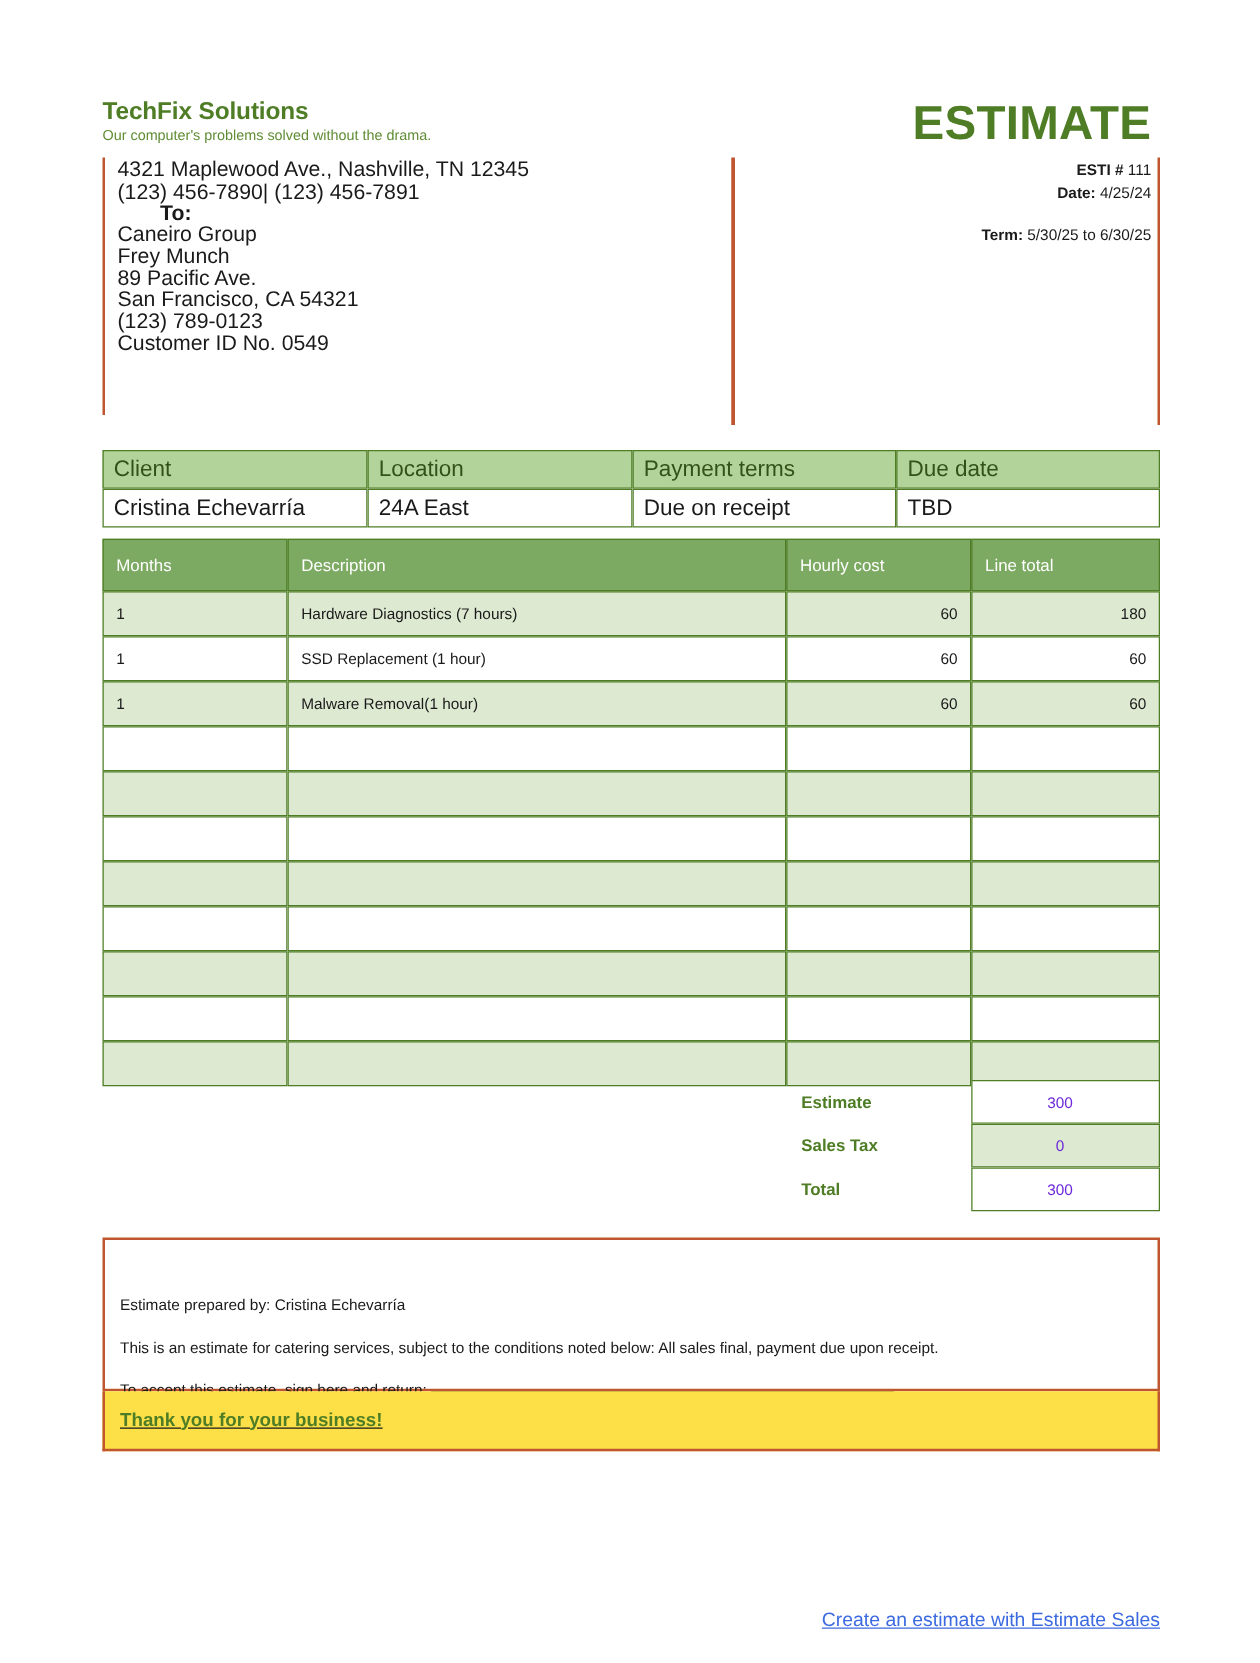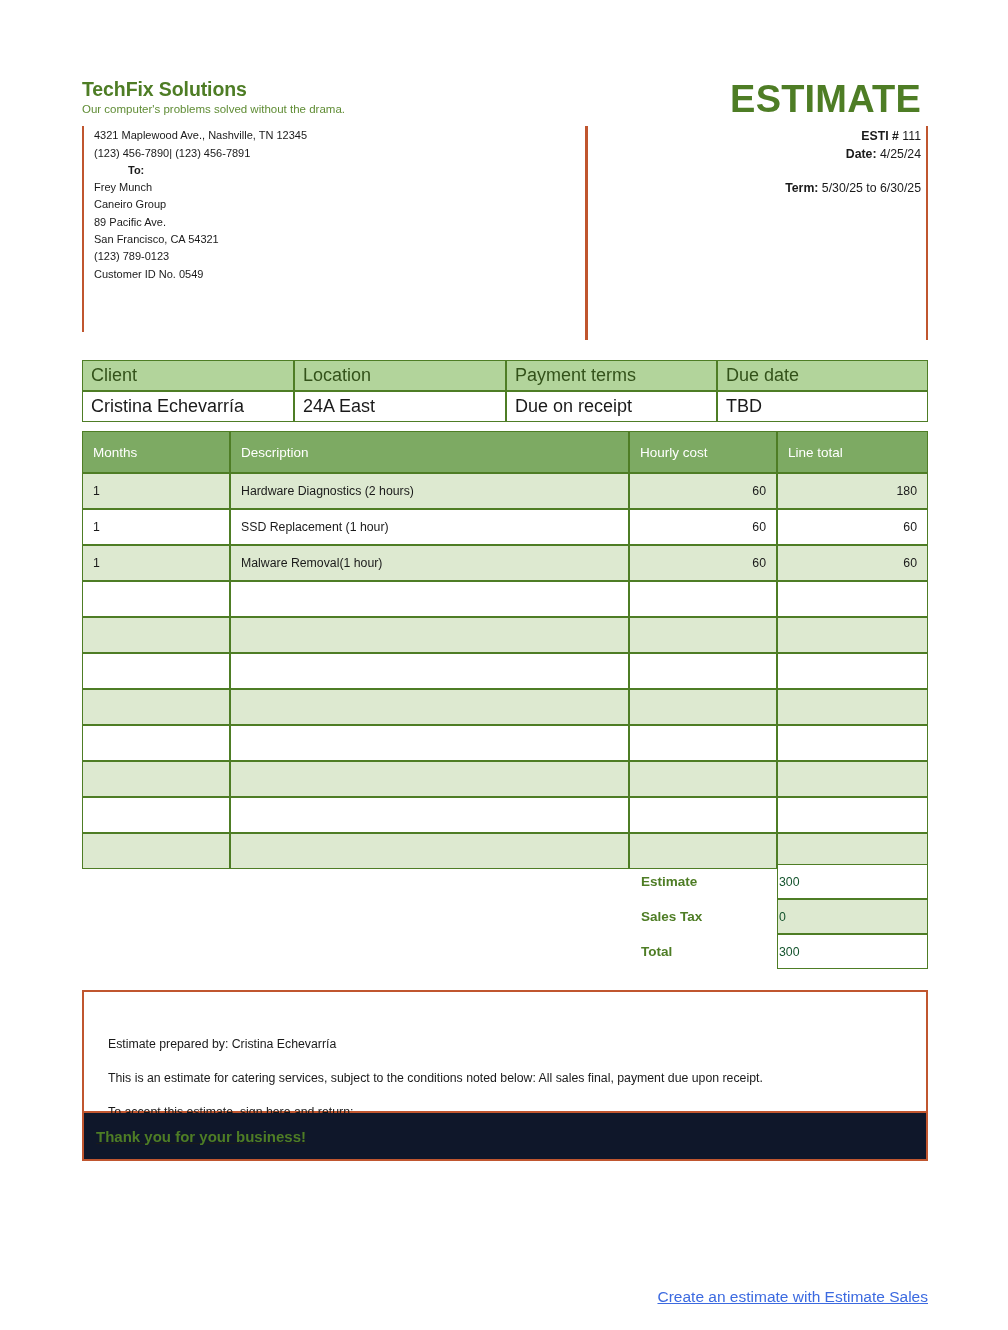--- a/index.html
+++ b/index.html
@@ -33,21 +33,21 @@
     font-size: 11.5px; color: #5f8c34;
     margin: 0 0 9px 0; line-height: 1.2;
   }
   .addr-block {
     border-left: 2.5px solid #c0562f;
     padding-left: 10px;
     padding-top: 1px;
     min-height: 206px;
   }
   .addr-line {
-    font-size: 11px; color: #1a1a1a;
+    font-size: 17px; color: #1a1a1a;
     line-height: 17.3px; white-space: nowrap;
   }
   .addr-line.bold { font-weight: bold; margin-left: 34px; }
 
   .hdr-divider-mid {
     position: absolute;
     left: 503px; top: 48px;
     width: 2.5px; height: 214px;
     background: #c0562f;
   }
@@ -150,38 +150,38 @@
     font-size: 13.5px;
   }
   .totals td.lbl {
     color: #4e7d25;
     font-weight: bold;
     padding-left: 12px;
     border: none;
     background: transparent;
   }
   .totals td.val {
-    text-align: left;
+    text-align: center;
     padding-right: 10px;
     border: 1.5px solid #4e7d25;
     font-size: 12.3px;
-    color: #14532d;
+    color: #6d28d9;
     font-weight: normal;
   }
   .totals tr.shade td.val { background: #dde9d0; }
   .totals tr.plain td.val { background: #ffffff; }
 
   
   .note-box {
     position: absolute;
     left: 82px; top: 990px;
     width: 846px; height: 123px;
     border: 2px solid #c0562f;
     background: #ffffff;
-    padding: 12px 12px 0 24px;
+    padding: 12px 12px 0 12px;
   }
   .note-line {
     font-size: 12.3px;
     color: #1a1a1a;
     line-height: 16px;
     margin-bottom: 18px;
     white-space: nowrap;
   }
   .note-line:first-child { margin-top: 32px; }
   .sig-rule {
@@ -191,21 +191,21 @@
     vertical-align: 2px;
     margin-left: 4px;
   }
 
   .thanks-box {
     position: absolute;
     left: 82px; top: 1113px;
     width: 846px; height: 48px;
     border: 2px solid #c0562f;
     border-top: none;
-    background: #0f172a;
+    background: #fde047;
     display: flex;
     align-items: center;
     padding-left: 12px;
     text-decoration: underline;
   }
   .thanks-text {
     font-size: 15px;
     font-weight: bold;
     color: #4e7d25;
   }
@@ -232,22 +232,22 @@
   <div class="header">
 
     <div class="hdr-left">
       <div class="company-name">TechFix Solutions</div>
       <div class="tagline">Our computer's problems solved without the drama.</div>
 
       <div class="addr-block">
         <div class="addr-line">4321 Maplewood Ave., Nashville, TN 12345</div>
         <div class="addr-line">(123) 456-7890| (123) 456-7891</div>
         <div class="addr-line bold">To:</div>
+        <div class="addr-line">Caneiro Group</div>
         <div class="addr-line">Frey Munch</div>
-        <div class="addr-line">Caneiro Group</div>
         <div class="addr-line">89 Pacific Ave.</div>
         <div class="addr-line">San Francisco, CA 54321</div>
         <div class="addr-line">(123) 789-0123</div>
         <div class="addr-line">Customer ID No. 0549</div>
       </div>
     </div>
 
     <div class="hdr-divider-mid"></div>
     <div class="hdr-divider-right"></div>
 
@@ -296,21 +296,21 @@
       <tr>
         <th>Months</th>
         <th>Description</th>
         <th>Hourly cost</th>
         <th>Line total</th>
       </tr>
     </thead>
     <tbody>
       <tr class="odd">
           <td>1</td>
-          <td>Hardware Diagnostics (2 hours)</td>
+          <td>Hardware Diagnostics (7 hours)</td>
           <td class="num">60</td>
           <td class="num">180</td>
         </tr>
       <tr class="even">
           <td>1</td>
           <td>SSD Replacement (1 hour)</td>
           <td class="num">60</td>
           <td class="num">60</td>
         </tr>
       <tr class="odd">

